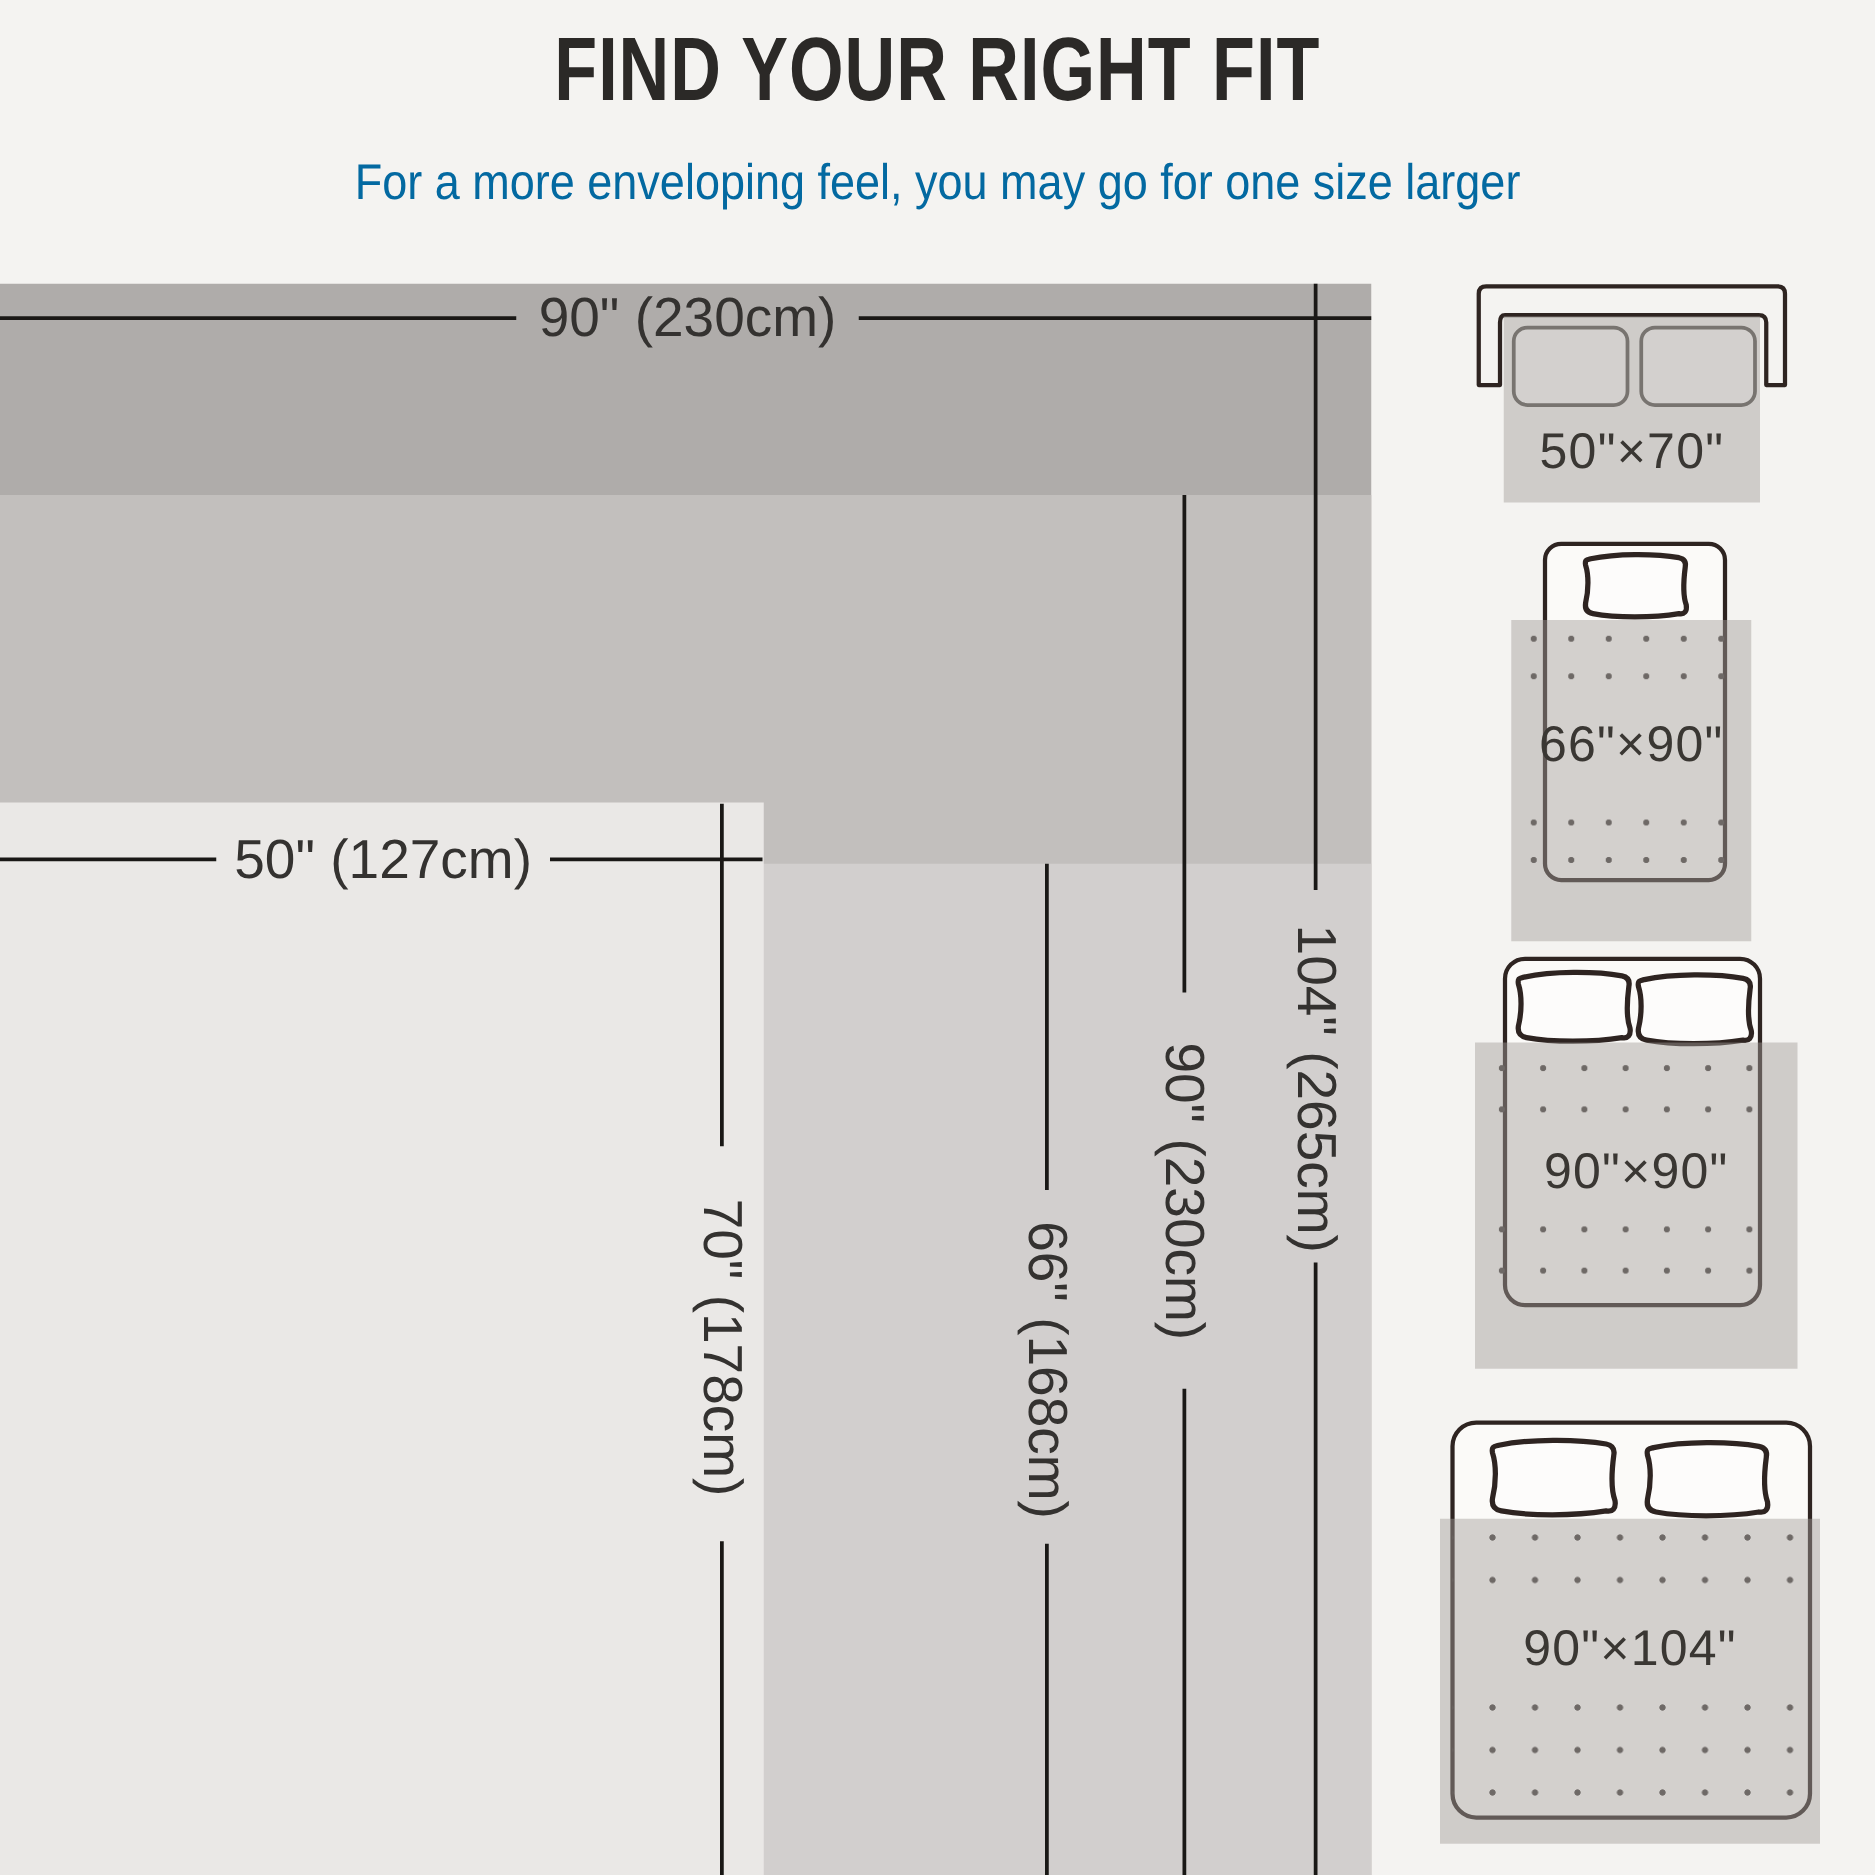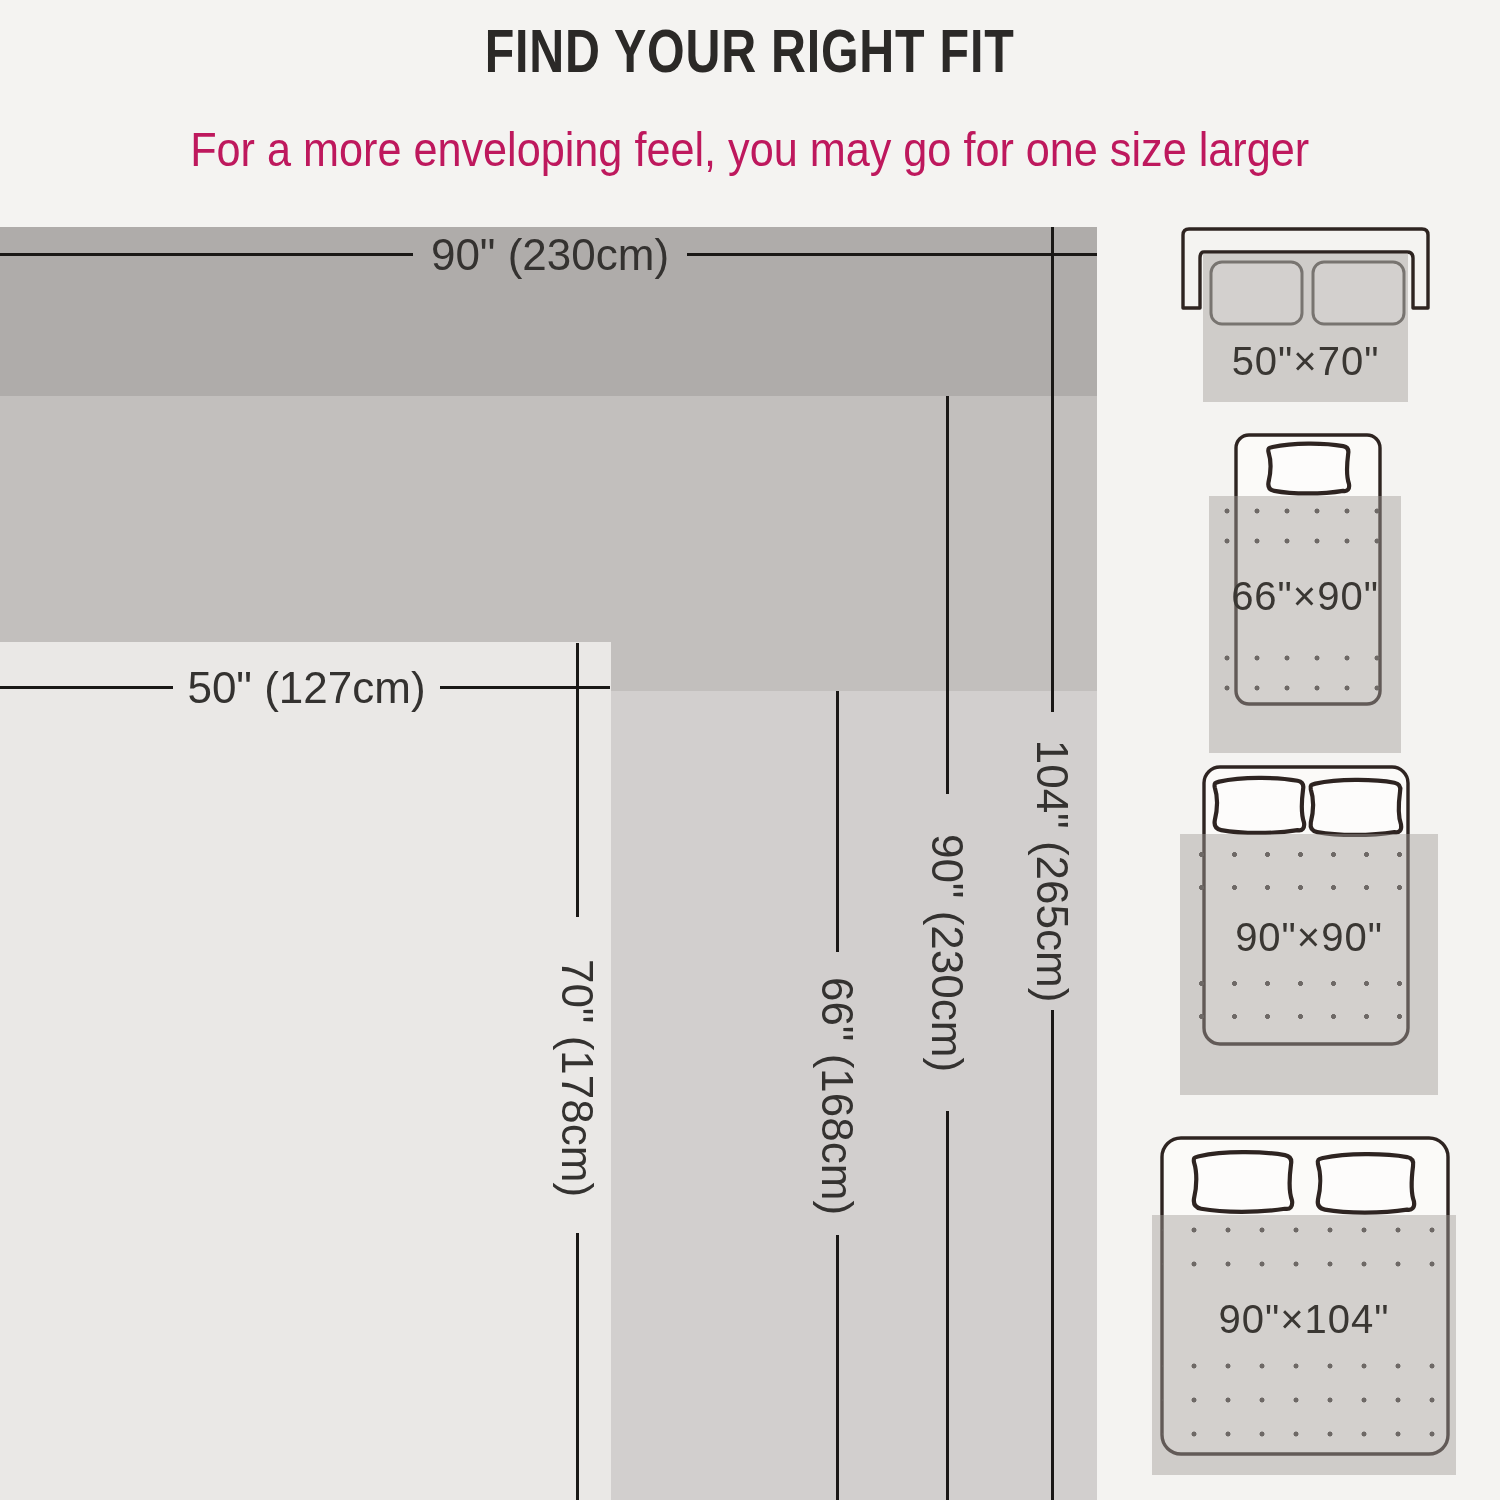--- a/index.html
+++ b/index.html
@@ -2,23 +2,23 @@
 <html><head>
 <meta charset="utf-8">
 <style>
   html,body { margin:0; padding:0; background:#ffffff; }
   .stage {
     position:relative; width:1500px; height:1500px; overflow:hidden;
     background:#f4f3f1; font-family:"Liberation Sans", sans-serif;
   }
   
   .hdr { position:absolute; left:0; width:1500px; text-align:center; white-space:nowrap; }
-  #title { top:20px; font-size:62px; font-weight:bold; color:#2b2927; line-height:1.0; letter-spacing:1px; }
+  #title { top:20px; font-size:72px; font-weight:bold; color:#2b2927; line-height:1.0; letter-spacing:1px; }
   #title .scx { display:inline-block; transform:scaleX(0.78); transform-origin:50% 50%; }
-  #subtitle { top:124px; font-size:48px; color:#be185d; line-height:1.1; }
+  #subtitle { top:124px; font-size:40px; color:#0369a1; line-height:1.1; }
   #subtitle .scx { display:inline-block; transform:scaleX(0.90); transform-origin:50% 50%; }
 
   
   .layer { position:absolute; }
   #l-90x104 { left:0; top:227px; width:1097px; height:1273px; background:#afacaa; }
   #l-90x90  { left:0; top:396px; width:1097px; height:1104px; background:#c2bfbd; }
   #l-66x90  { left:0; top:691px; width:1097px; height:809px;  background:#d2cfce; }
   #l-50x70  { left:0; top:642px; width:611px;  height:858px;  background:#eae8e6; }
 
   

